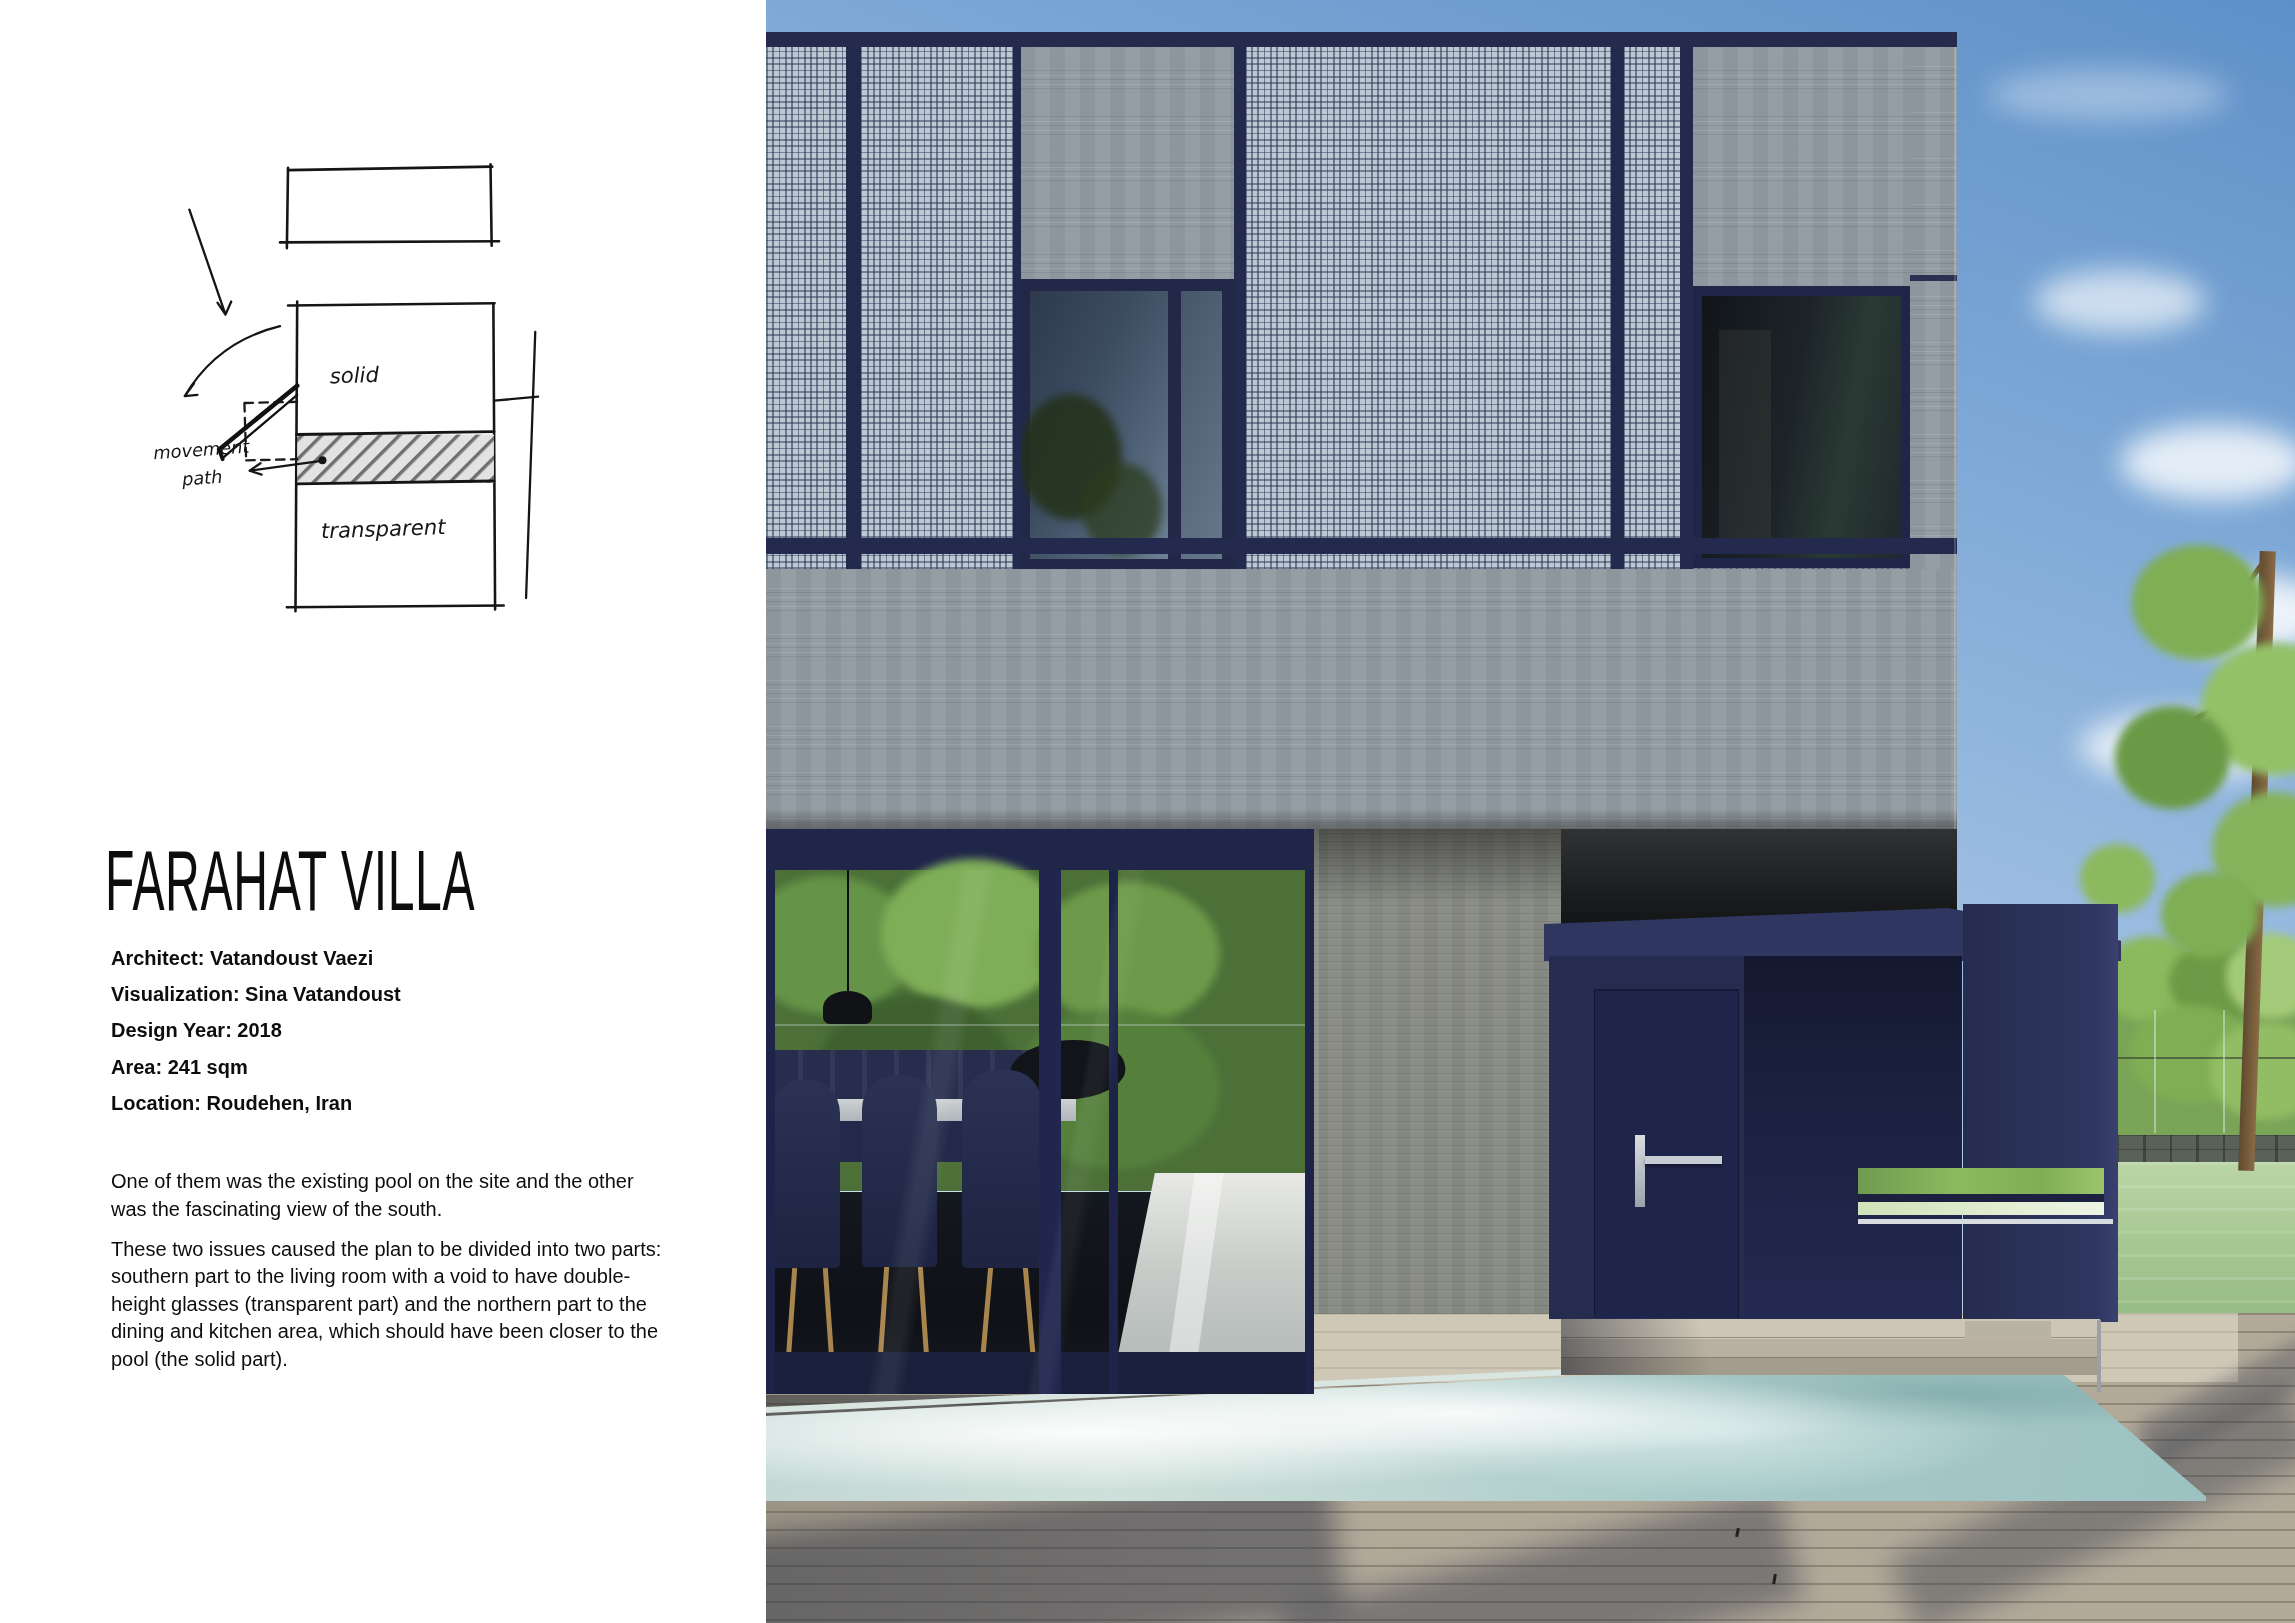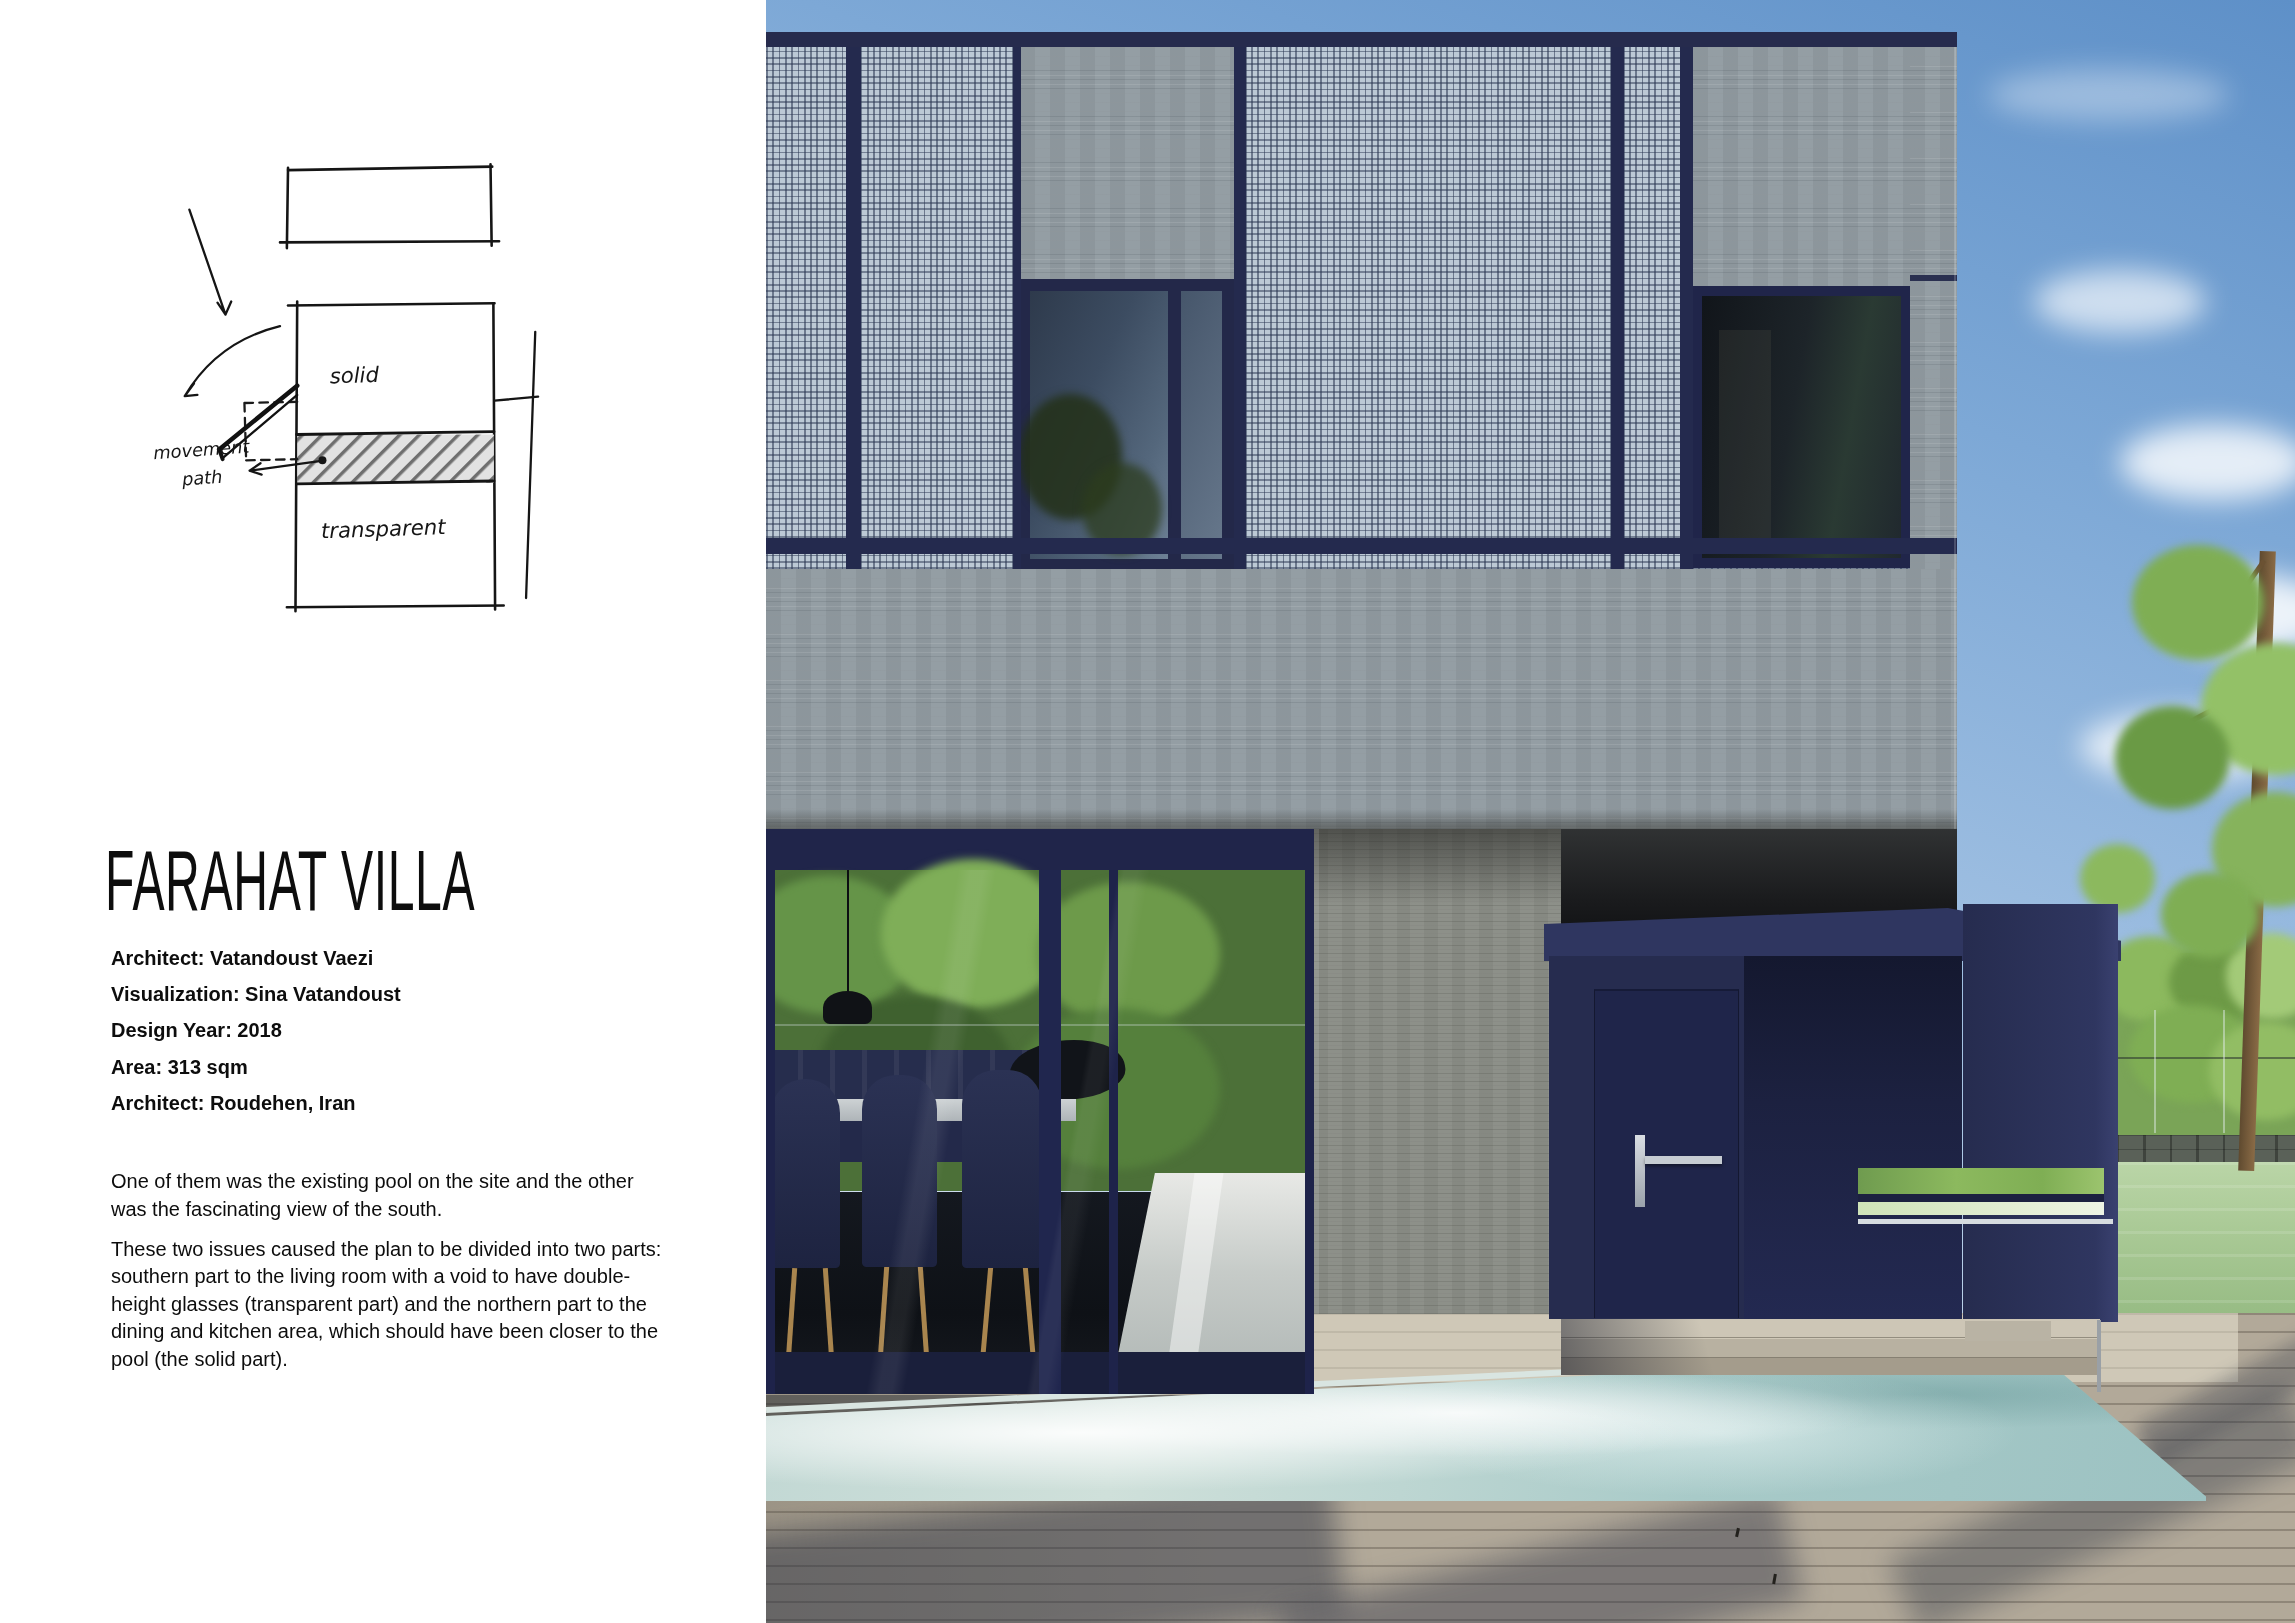--- a/index.html
+++ b/index.html
@@ -125,22 +125,22 @@
       <text x="88" y="576" font-size="31" transform="rotate(-4 88 576)">path</text>
       <text x="330" y="668" font-size="37" transform="rotate(-2 330 668)">transparent</text>
     </svg>
 
     <div class="abs villa-title">FARAHAT VILLA</div>
 
     <div class="abs details">
       <div>Architect: Vatandoust Vaezi</div>
       <div>Visualization: Sina Vatandoust</div>
       <div>Design Year: 2018</div>
-      <div>Area: 313 sqm</div>
-      <div>Architect: Roudehen, Iran</div>
+      <div>Area: 241 sqm</div>
+      <div>Location: Roudehen, Iran</div>
     </div>
 
     <div class="abs paras">
       <p>One of them was the existing pool on the site and the other was the fascinating view of the south.</p>
       <p>These two issues caused the plan to be divided into two parts: southern part to the living room with a void to have double-height glasses (transparent part) and the northern part to the dining and kitchen area, which should have been closer to the pool (the solid part).</p>
     </div>
   </div>
 
   <div class="abs photo">
 

